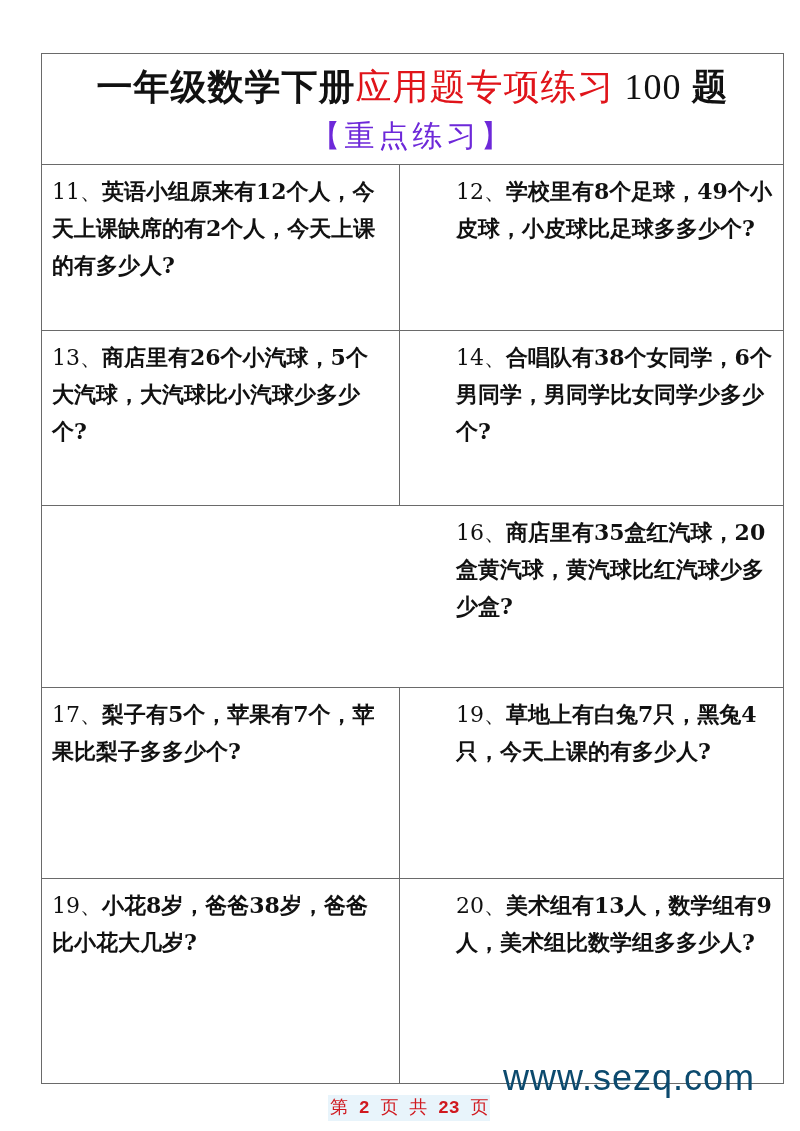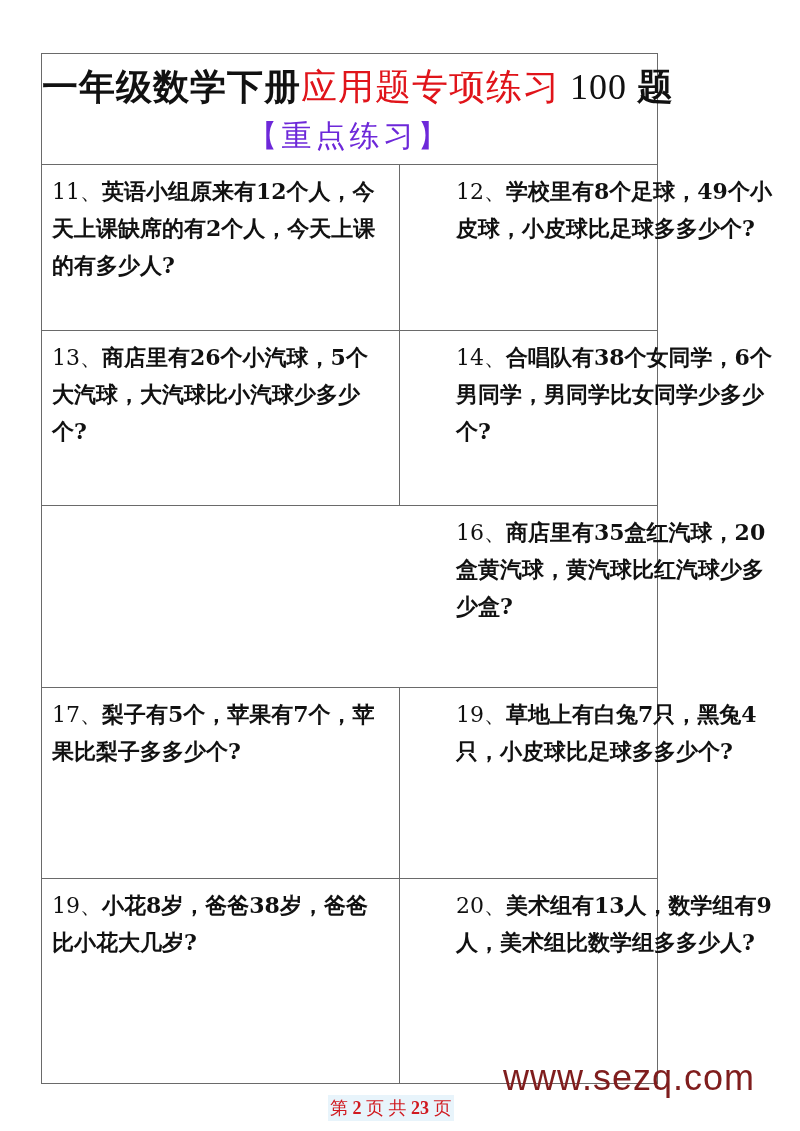--- a/index.html
+++ b/index.html
@@ -1,32 +1,32 @@
 <!DOCTYPE html>
 <html><head>
 <meta charset="utf-8">
 <style>
   html, body { margin: 0; padding: 0; background: #ffffff; }
   body { width: 800px; height: 1131px; position: relative; overflow: hidden; font-family: "DejaVu Serif", "Liberation Serif", serif; color: #111; }
-  .sheet { position: absolute; left: 41px; top: 53px; width: 617px; height: 1031px; border: 1.5px solid #6a6a6a; box-sizing: border-box; }
+  .sheet { position: absolute; left: 41px; top: 53px; width: 743px; height: 1031px; border: 1.5px solid #6a6a6a; box-sizing: border-box; }
   .header { position: absolute; left: 0; top: 0; width: 100%; height: 111px; border-bottom: 1.5px solid #6a6a6a; box-sizing: border-box; text-align: center; }
   .title { position: absolute; left: 0; right: 0; top: 10px; font-size: 36px; line-height: 44px; white-space: nowrap; letter-spacing: 1px; }
   .title .black { color: #111; font-weight: bold; }
   .title .red { color: #e0141a; }
   .title .num { color: #111; font-family: "Liberation Serif", serif; font-weight: normal; font-size: 36px; }
   .subtitle { position: absolute; left: 0; right: 0; top: 62px; font-size: 30px; line-height: 40px; color: #6d28d9; letter-spacing: 4px; }
   .grid { position: absolute; left: 0; top: 111px; width: 100%; }
   .row { position: absolute; left: 0; width: 100%; border-bottom: 1.5px solid #6a6a6a; box-sizing: border-box; }
   .row.last { border-bottom: none; }
   .cell { position: absolute; top: 0; bottom: 0; box-sizing: border-box; padding: 8px 22px 0 10px; font-size: 22px; line-height: 37px; word-break: break-all; }
   .cell.left { left: 0; width: 358px; border-right: 1.5px solid #6a6a6a; }
   .cell.right { left: 358px; width: 357px; padding-left: 8px; margin-left: 48px; }
   .q-text { font-weight: bold; }
-  .watermark { position: absolute; left: 503px; top: 1057px; font-family: "Liberation Sans", sans-serif; font-size: 36px; color: #7f1d1d; letter-spacing: 1px; }
-  .footer { position: absolute; left: 328px; top: 1095px; height: 26px; padding: 0 2px; background: #e8f4fb; font-family: Liberation Serif, serif; font-size: 18px; line-height: 26px; color: #d0191f; }
+  .watermark { position: absolute; left: 503px; top: 1057px; font-family: "Liberation Sans", sans-serif; font-size: 36px; color: #0c4a6e; letter-spacing: 1px; }
+  .footer { position: absolute; left: 328px; top: 1095px; height: 26px; padding: 0 2px; background: #e8f4fb; font-family: Liberation Mono, monospace; font-size: 18px; line-height: 26px; color: #d0191f; }
   .footer b { font-weight: bold; }
 </style>
 </head>
 <body>
 
 <div class="sheet">
   <div class="header">
     <div class="title">
       <span class="black">一年级数学下册</span><span class="red">应用题专项练习</span><span class="num"> 100 </span><span class="black">题</span>
     </div>
@@ -56,21 +56,21 @@
       <div class="cell right">
         <span>16、</span><span class="q-text">商店里有35盒红汽球，20盒黄汽球，黄汽球比红汽球少多少盒?</span>
       </div>
     </div>
 
     <div class="row" style="top:523px; height:191px;">
       <div class="cell left">
         <span>17、</span><span class="q-text">梨子有5个，苹果有7个，苹果比梨子多多少个?</span>
       </div>
       <div class="cell right">
-        <span>19、</span><span class="q-text">草地上有白兔7只，黑兔4只，小皮球比足球多多少个?</span>
+        <span>19、</span><span class="q-text">草地上有白兔7只，黑兔4只，今天上课的有多少人?</span>
       </div>
     </div>
 
     <div class="row last" style="top:714px; height:204px;">
       <div class="cell left">
         <span>19、</span><span class="q-text">小花8岁，爸爸38岁，爸爸比小花大几岁?</span>
       </div>
       <div class="cell right">
         <span>20、</span><span class="q-text">美术组有13人，数学组有9人，美术组比数学组多多少人?</span>
       </div>

